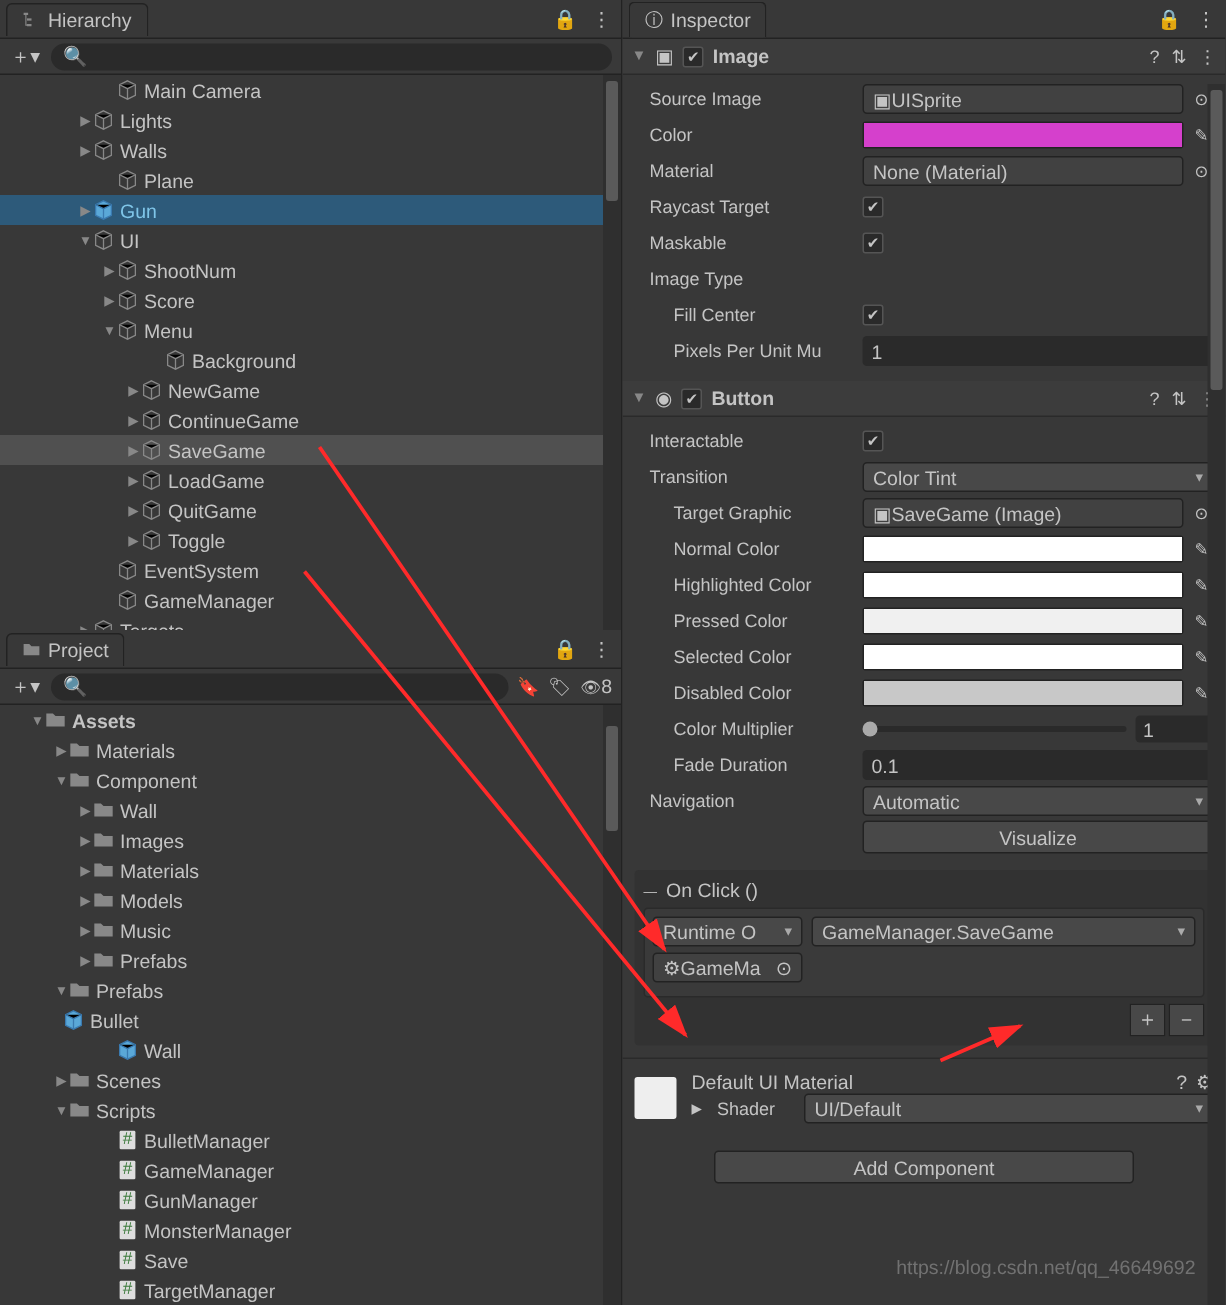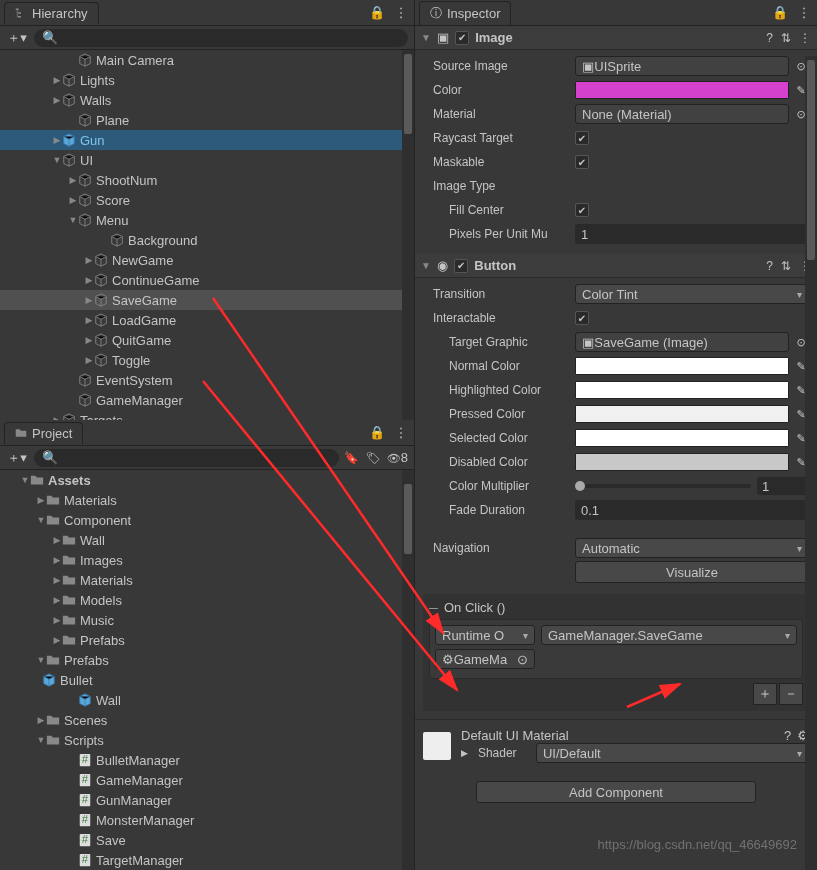--- a/index.html
+++ b/index.html
@@ -580,28 +580,28 @@
         <span class="chkbox on"></span>
         <span class="title">Button</span>
         <div class="ctrl">
             <span>?</span>
             <span>⇅</span>
             <span>⋮</span>
           </div>
       </div>
       <div class="comp-body">
         <div class="prop">
+            <span class="plbl">Interactable</span>
+            <span class="chkbox on"></span>
+          </div>
+        <div class="prop">
             <span class="plbl">Transition</span>
             <div class="dropdown">
               <span>Color Tint</span>
             </div>
-          </div>
-        <div class="prop">
-            <span class="plbl">Interactable</span>
-            <span class="chkbox on"></span>
           </div>
         <div class="prop">
             <span class="plbl indent">Target Graphic</span>
             <div class="fld obj">
               <span>▣</span>
               <span>SaveGame (Image)</span>
             </div>
             <span class="picker">⊙</span>
           </div>
         <div class="prop">
@@ -649,21 +649,21 @@
                 <span>1</span>
               </div>
             </div>
           </div>
         <div class="prop">
             <span class="plbl indent">Fade Duration</span>
             <div class="fld">
               <span>0.1</span>
             </div>
           </div>
-        <div class="prop" style="margin-top:14px;">
+        <div class="prop" style="margin-top:0;">
             <span class="plbl">Navigation</span>
             <div class="dropdown">
               <span>Automatic</span>
             </div>
           </div>
         <div class="prop">
             <span class="plbl"></span>
             <div class="btn" style="flex:1;">
               <span>Visualize</span>
             </div>

